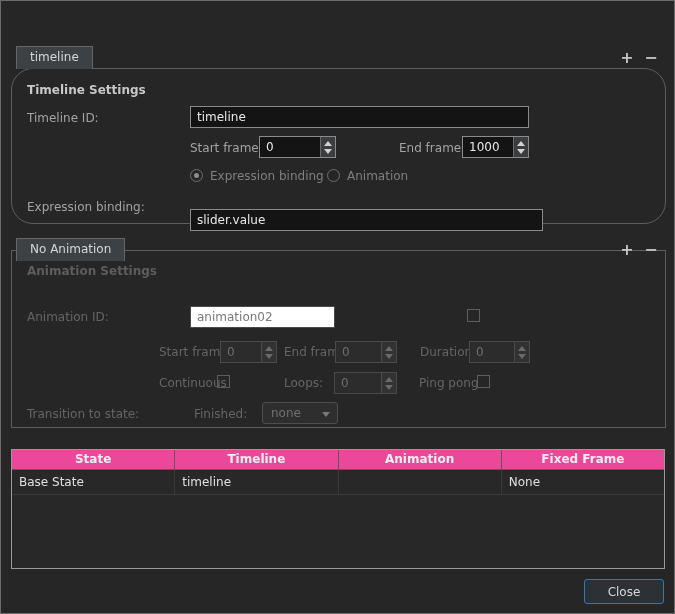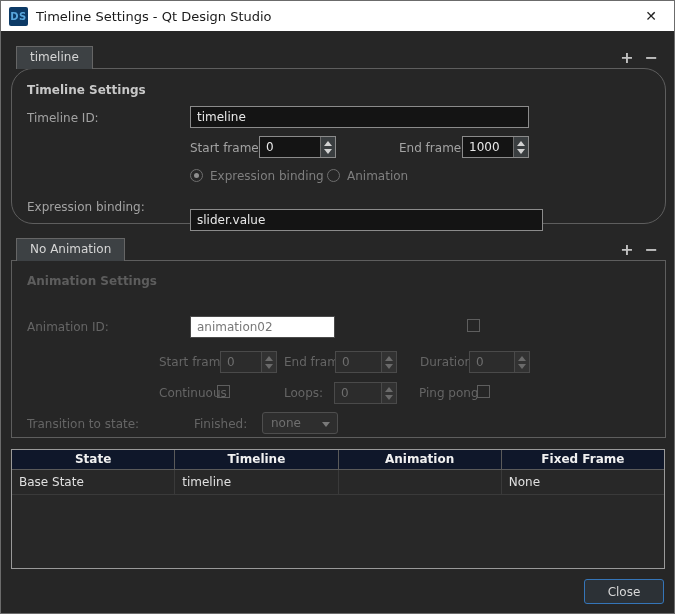--- a/index.html
+++ b/index.html
@@ -99,21 +99,21 @@
     position:absolute; width:20px; height:20px; z-index:3;
     color:#c2c2c2; font-size:16px; font-weight:bold;
     display:flex; align-items:center; justify-content:center; cursor:default;
   }
 
   
   .table{
     position:absolute; left:10px; top:448px; width:654px; height:120px;
     border:1px solid #9a9a9a; background:#282828; display:flex; flex-direction:column;
   }
-  .t-head{ display:flex; height:20px; background:#0f172a; border-bottom:1px solid #5a5a5a; }
+  .t-head{ display:flex; height:20px; background:#ec4899; border-bottom:1px solid #5a5a5a; }
   .t-head .th{
     flex:1 1 0; font-size:12px; font-weight:bold; color:#f0f0f0;
     text-align:center; line-height:19px; border-right:1px solid #5a5a5a;
   }
   .t-head .th:last-child{ border-right:none; }
   .t-row{ display:flex; height:25px; border-bottom:1px solid #3a3a3a; }
   .t-row .td{
     flex:1 1 0; font-size:12px; color:#e0e0e0; line-height:24px;
     padding-left:7px; border-right:1px solid #3a3a3a; overflow:hidden;
   }
@@ -126,25 +126,20 @@
     background:#2c3136; border:1px solid #3575b8; border-radius:3px;
     color:#d8d8d8; font-size:12px;
     font-family:"DejaVu Sans","Liberation Sans",sans-serif; cursor:default;
   }
 </style>
 </head>
 <body>
 
 <div class="window">
 
-  <div class="titlebar">
-    <span class="app-icon">DS</span>
-    <span class="title-text">Timeline Settings - Qt Design Studio</span>
-    <span class="close-x">✕</span>
-  </div>
 
   <div class="tab" style="left:15px; top:45px;">timeline</div>
   <span class="mini-btn" style="left:616px; top:46px;">+</span>
   <span class="mini-btn" style="left:640px; top:46px;">−</span>
 
   <div class="panel" style="left:10px; top:67px; width:655px; height:156px;border-radius:22px;">
     <div class="heading" style="left:15px; top:14px;">Timeline Settings</div>
 
     <span class="lbl" style="left:15px; top:42px;">Timeline ID:</span>
     <input class="txt" style="left: 178px; top: 37px; width: 339px;" value="timeline">
@@ -173,21 +168,21 @@
     <span class="lbl-dis" style="left:335px; top:100px; color:#7f7f7f;">Animation</span>
 
     <span class="lbl" style="left:15px; top:131px;">Expression binding:</span>
     <input class="txt" style="left: 178px; top: 140px; width: 353px;" value="slider.value">
   </div>
 
   <div class="tab" style="left:15px; top:237px;">No Animation</div>
   <span class="mini-btn" style="left:616px; top:238px;">+</span>
   <span class="mini-btn" style="left:640px; top:238px;">−</span>
 
-  <div class="panel" style="left:10px; top:259px; width:655px; height:178px;">
+  <div class="panel" style="left:10px; top:249px; width:655px; height:178px;">
     <div class="heading-dis" style="left:15px; top:13px;">Animation Settings</div>
 
     <span class="lbl-dis" style="left:15px; top:59px;">Animation ID:</span>
     <input class="txt-dis" style="left: 178px; top: 55px; width: 145px;" disabled="" value="animation02">
     <span class="chk" style="left:455px; top:58px;"></span>
 
     <span class="lbl-dis" style="left:147px; top:94px;">Start frame:</span>
     <div class="spin-dis" style="left:208px; top:90px; width:57px;">
       <span class="val">0</span>
       <span class="arrows">

